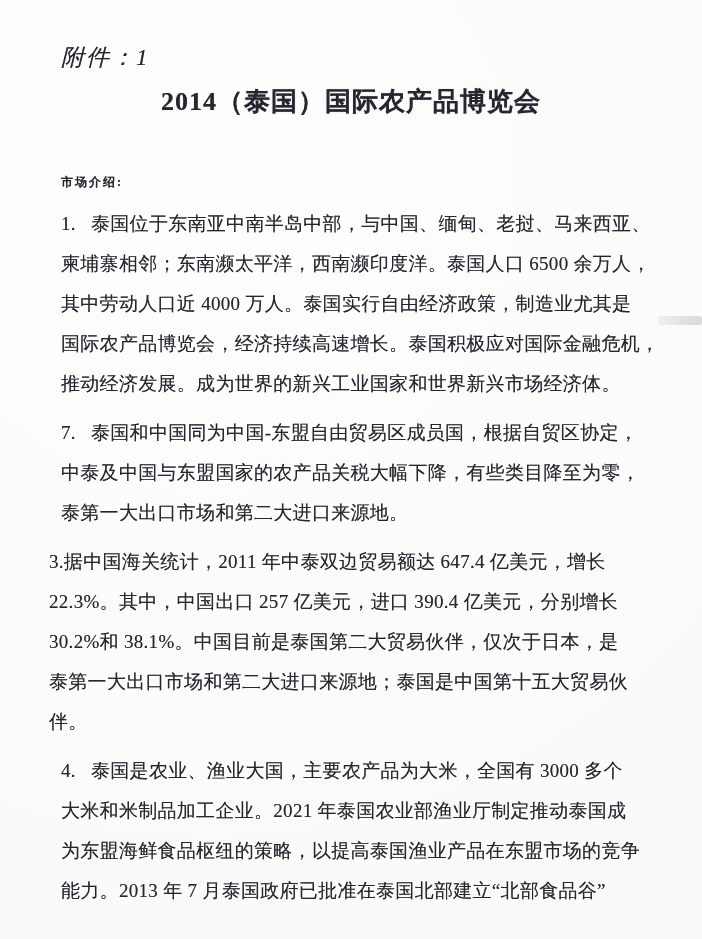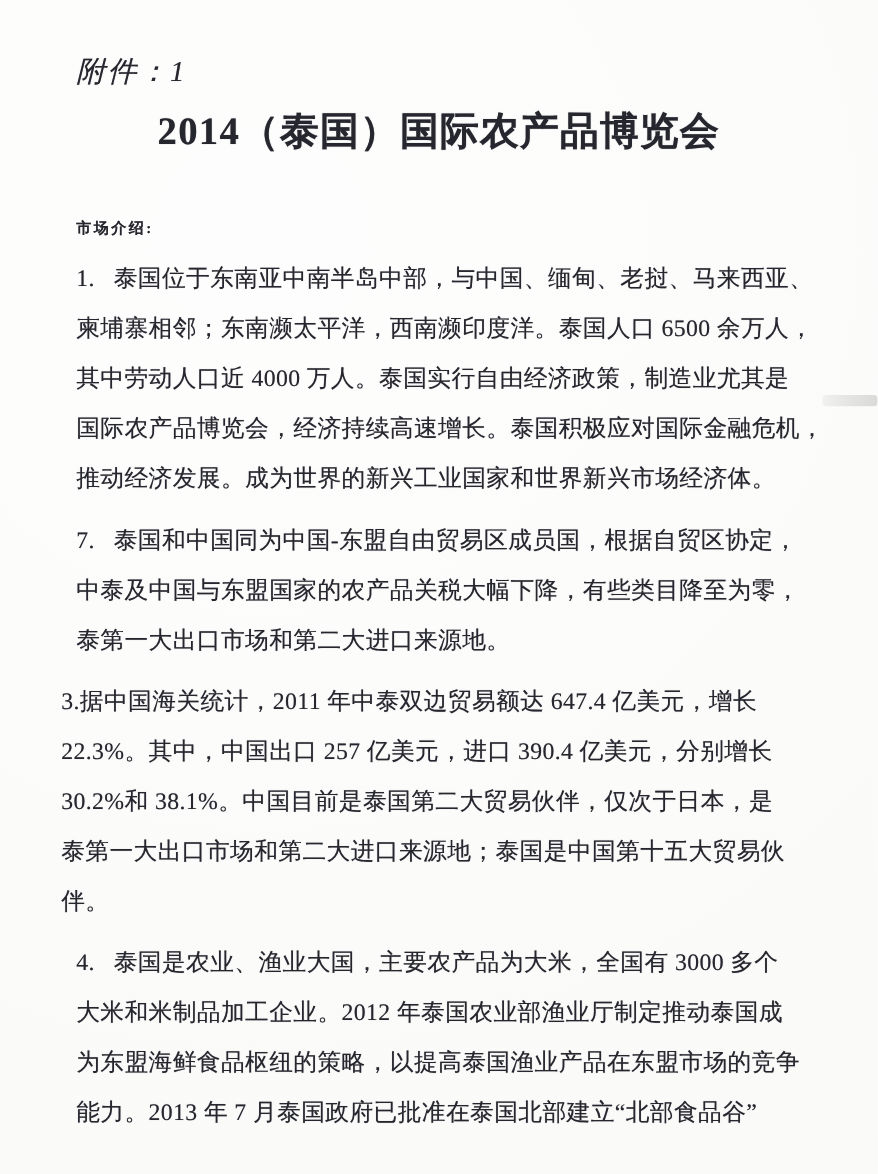--- a/index.html
+++ b/index.html
@@ -31,21 +31,21 @@
     white-space: pre;
     text-shadow: 0 0 0.6px rgba(38,38,48,0.55);
     font-style: italic;
   }
   .doc-title {
     position: absolute;
     left: 0;
     right: 0;
     top: 84px;
     text-align: center;
-    font-size: 31px;
+    font-size: 26px;
     font-weight: bold;
     letter-spacing: 1px;
     white-space: pre;
     text-shadow: 0 0 0.7px rgba(30,30,40,0.6);
   }
   .section-heading {
     position: absolute;
     left: 61px;
     top: 174px;
     font-size: 12px;
@@ -114,21 +114,21 @@
     <div class="para para-3">
       <div class="line">3.据中国海关统计，2011 年中泰双边贸易额达 647.4 亿美元，增长</div>
       <div class="line">22.3%。其中，中国出口 257 亿美元，进口 390.4 亿美元，分别增长</div>
       <div class="line">30.2%和 38.1%。中国目前是泰国第二大贸易伙伴，仅次于日本，是</div>
       <div class="line">泰第一大出口市场和第二大进口来源地；泰国是中国第十五大贸易伙</div>
       <div class="line">伴。</div>
     </div>
 
     <div class="para">
       <div class="line">4.   泰国是农业、渔业大国，主要农产品为大米，全国有 3000 多个</div>
-      <div class="line">大米和米制品加工企业。2012 年泰国农业部渔业厅制定推动泰国成</div>
+      <div class="line">大米和米制品加工企业。2021 年泰国农业部渔业厅制定推动泰国成</div>
       <div class="line">为东盟海鲜食品枢纽的策略，以提高泰国渔业产品在东盟市场的竞争</div>
       <div class="line">能力。2013 年 7 月泰国政府已批准在泰国北部建立“北部食品谷”</div>
     </div>
 
   </div>
 
   <div class="scan-artifact"></div>
 
 </div>
 

